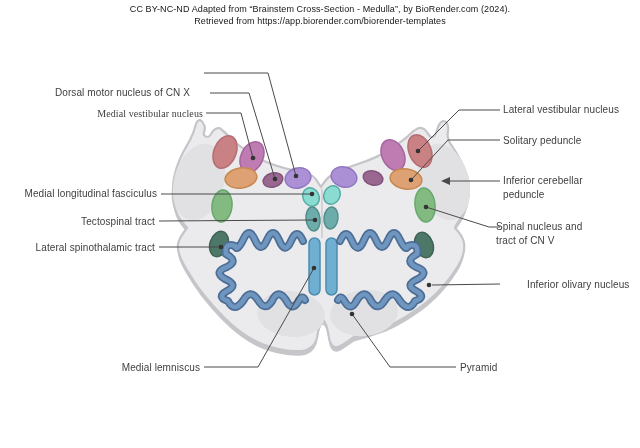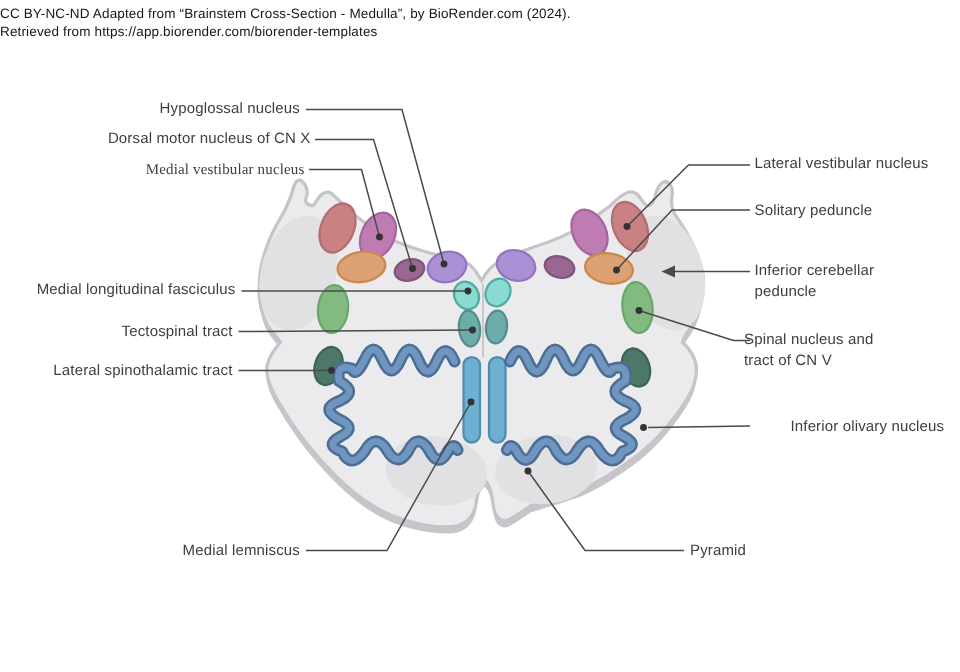--- a/index.html
+++ b/index.html
@@ -1,21 +1,21 @@
 <!DOCTYPE html>
 <html><head>
 <meta charset="utf-8">
 <style>
   html,body{margin:0;padding:0;background:#ffffff;}
   #canvas{
     position:relative;width:640px;height:448px;background:#ffffff;overflow:hidden;
     font-family:"Liberation Sans",sans-serif;
   }
   .attr-line{
-    position:absolute;left:0;width:640px;text-align:left;
+    position:absolute;left:0;width:640px;text-align:center;
     font-size:9px;line-height:12px;color:#161616;letter-spacing:0.1px;
   }
   svg.layer{position:absolute;left:0;top:0;}
   .lbl{
     position:absolute;font-size:10px;line-height:13.5px;color:#3e3e3e;
     white-space:nowrap;letter-spacing:0.1px;
   }
   .lbl.wrap{white-space:normal;}
   .lbl.left{text-align:right;}
   .lbl.right{text-align:left;}
@@ -100,22 +100,21 @@
       <circle cx="314" cy="268" r="2.3"></circle>
       <circle cx="418" cy="151" r="2.3"></circle>
       <circle cx="411" cy="180" r="2.3"></circle>
       <circle cx="426" cy="207" r="2.3"></circle>
       <circle cx="429" cy="285" r="2.3"></circle>
       <circle cx="352" cy="314" r="2.3"></circle>
       <polygon points="441,181 450,177 450,185" fill="#4a4a4a"></polygon>
     </g>
   </svg>
 
-  <div class="lbl left" style="top:66px;  right:440px;">Hypoglossal nucleus</div>
-  <div class="lbl left" style="top:86px;  right:433px;">Dorsal motor nucleus of CN X</div>
+  <div class="lbl left" style="top:86px;  right:450px;">Dorsal motor nucleus of CN X</div>
   <div class="lbl left" style="top:107px; right:437px;font-family:Liberation Serif, serif;">Medial vestibular nucleus</div>
   <div class="lbl left" style="top:187px; right:483px;text-align:right;">Medial longitudinal fasciculus</div>
   <div class="lbl left" style="top:215px; right:485px;">Tectospinal tract</div>
   <div class="lbl left" style="top:241px; right:485px;padding-left:35px;">Lateral spinothalamic tract</div>
   <div class="lbl left" style="top:361px; right:440px;text-align:center;">Medial lemniscus</div>
   <div class="lbl right" style="top:103px; left:503px;">Lateral vestibular nucleus</div>
   <div class="lbl right" style="top:134px; left:503px;">Solitary peduncle</div>
   <div class="lbl right wrap" style="top:174px; left:503px; width:92px;">Inferior cerebellar peduncle</div>
   <div class="lbl right wrap" style="top:220px; left:496px; width:100px;">Spinal nucleus and tract of CN V</div>
   <div class="lbl right" style="top:278px; left:503px;margin-left:24px;">Inferior olivary nucleus</div>

